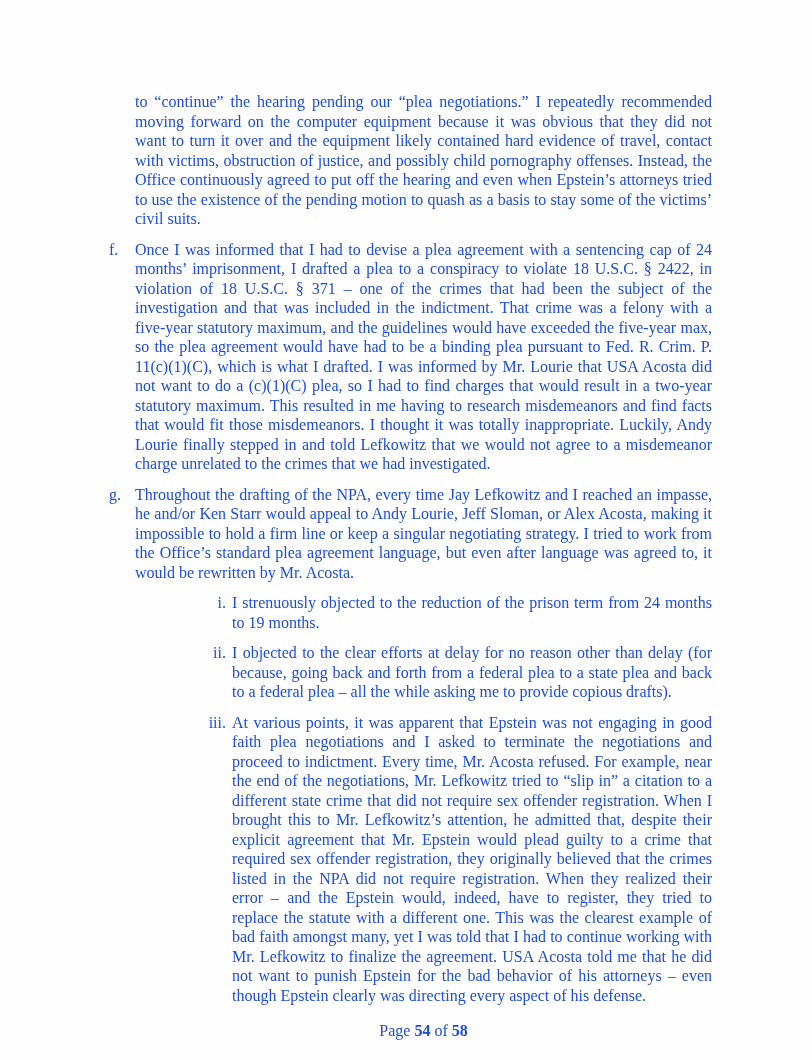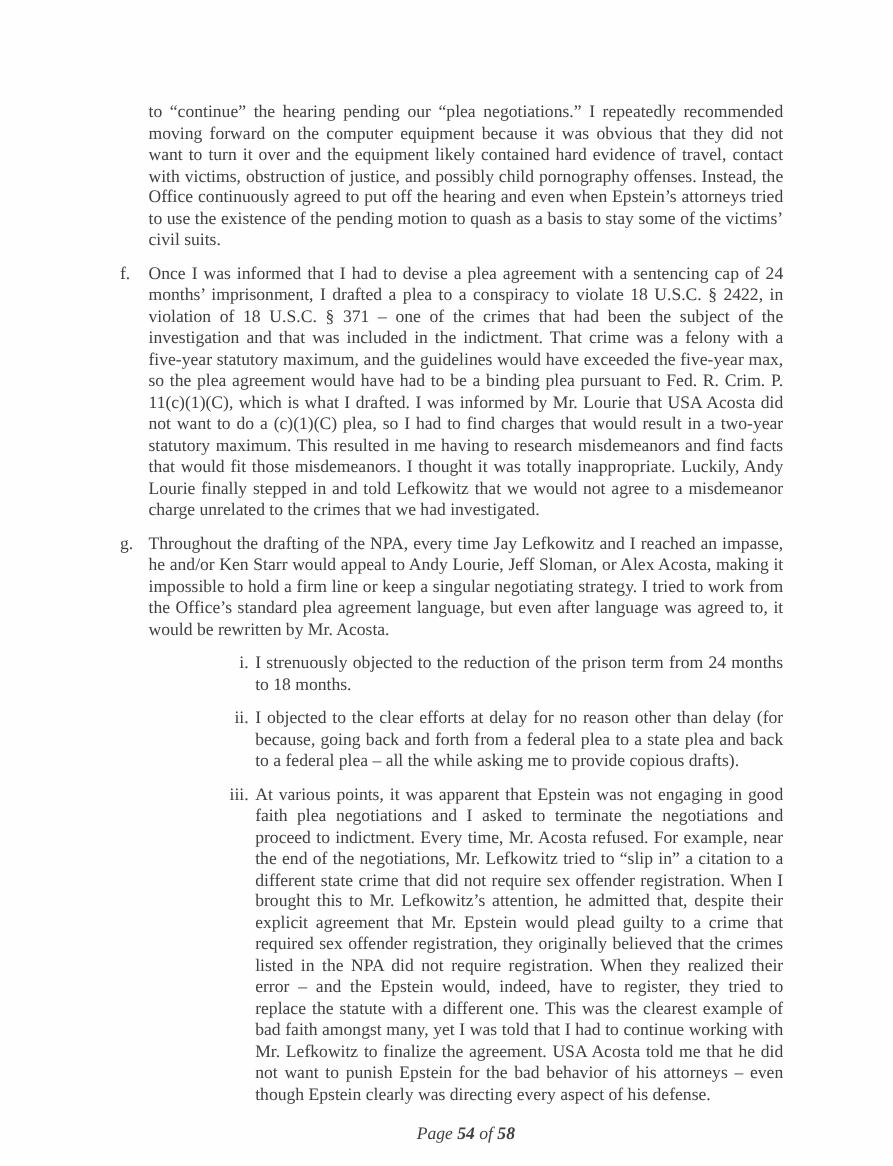--- a/index.html
+++ b/index.html
@@ -7,21 +7,21 @@
     padding: 0;
     background: #ffffff;
   }
   .page {
     position: relative;
     width: 812px;
     height: 1060px;
     background: #fefefe;
     overflow: hidden;
     font-family: "Liberation Serif", "DejaVu Serif", serif;
-    color: #404040;
+    color: #1d4ed8;
   }
   .content {
     position: absolute;
     top: 92px;
     left: 135px;
     width: 577px;
   }
   .para, .item-text, .subitem-text {
     display: block;
     font-size: 16px;
@@ -55,21 +55,20 @@
     width: 30px;
     text-align: right;
     font-size: 16px;
     line-height: 19.5px;
   }
   .footer {
     margin-top: 16px;
     text-align: center;
     font-size: 16px;
     line-height: 19.5px;
-    font-style: italic;
   }
   .footer .bold {
     font-weight: bold;
   }
 </style>
 </head>
 <body>
 
 <div class="page">
   <div class="content">
@@ -82,21 +81,21 @@
     </div>
 
     <div class="item">
       <span class="item-label">g.</span>
       <span class="item-text">Throughout the drafting of the NPA, every time Jay Lefkowitz and I reached an impasse, he and/or Ken Starr would appeal to Andy Lourie, Jeff Sloman, or Alex Acosta, making it impossible to hold a firm line or keep a singular negotiating strategy. I tried to work from the Office’s standard plea agreement language, but even after language was agreed to, it would be rewritten by Mr. Acosta.</span>
     </div>
 
     <div class="sublist">
       <div class="subitem">
         <span class="subitem-label">i.</span>
-        <span class="subitem-text">I strenuously objected to the reduction of the prison term from 24 months to 18 months.</span>
+        <span class="subitem-text">I strenuously objected to the reduction of the prison term from 24 months to 19 months.</span>
       </div>
       <div class="subitem">
         <span class="subitem-label">ii.</span>
         <span class="subitem-text">I objected to the clear efforts at delay for no reason other than delay (for because, going back and forth from a federal plea to a state plea and back to a federal plea – all the while asking me to provide copious drafts).</span>
       </div>
       <div class="subitem">
         <span class="subitem-label">iii.</span>
         <span class="subitem-text">At various points, it was apparent that Epstein was not engaging in good faith plea negotiations and I asked to terminate the negotiations and proceed to indictment. Every time, Mr. Acosta refused. For example, near the end of the negotiations, Mr. Lefkowitz tried to “slip in” a citation to a different state crime that did not require sex offender registration. When I brought this to Mr. Lefkowitz’s attention, he admitted that, despite their explicit agreement that Mr. Epstein would plead guilty to a crime that required sex offender registration, they originally believed that the crimes listed in the NPA did not require registration. When they realized their error – and the Epstein would, indeed, have to register, they tried to replace the statute with a different one. This was the clearest example of bad faith amongst many, yet I was told that I had to continue working with Mr. Lefkowitz to finalize the agreement. USA Acosta told me that he did not want to punish Epstein for the bad behavior of his attorneys – even though Epstein clearly was directing every aspect of his defense.</span>
       </div>
     </div>

